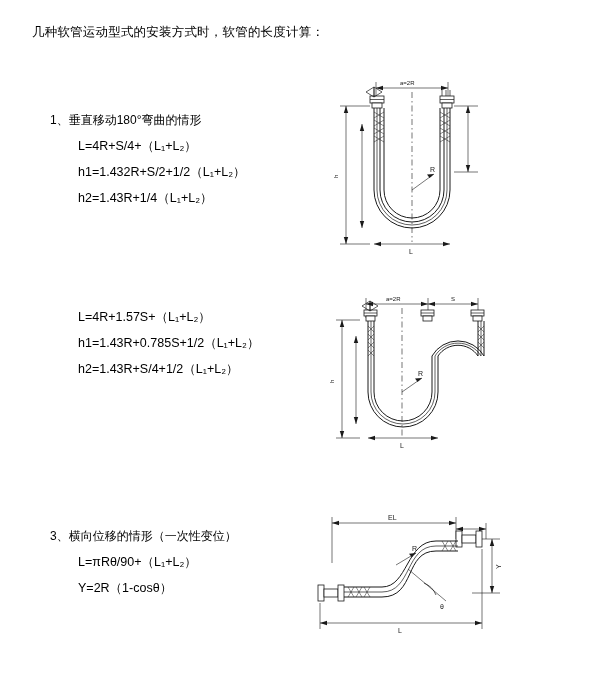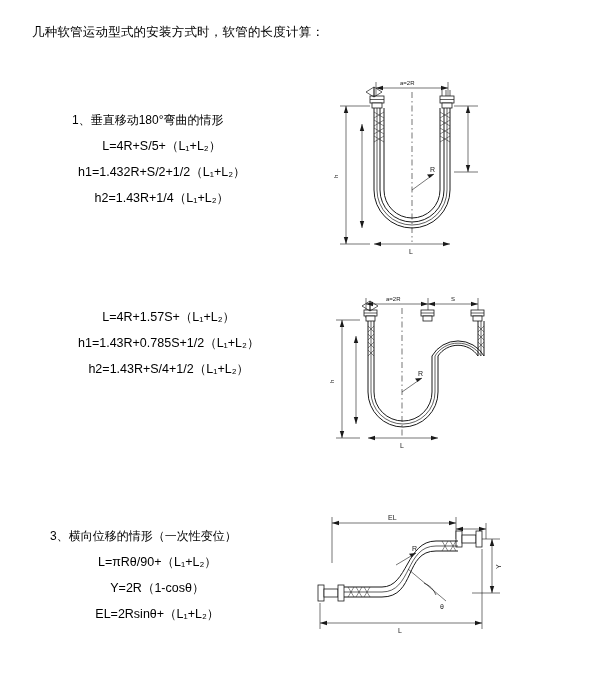--- a/index.html
+++ b/index.html
@@ -12,21 +12,20 @@
     height: 675px;
     position: relative;
     font-family: "Liberation Sans", sans-serif;
     color: #000000;
     overflow: hidden;
   }
   .page {
     position: relative;
     width: 600px;
     height: 580px;
-    text-align: center;
   }
   .heading {
     position: absolute;
     left: 32px;
     top: 24px;
     font-size: 12.5px;
     letter-spacing: 0.2px;
     white-space: nowrap;
   }
   .case {
@@ -66,36 +65,35 @@
 </style>
 </head>
 <body>
 
 <div class="page">
 
   <div class="heading">几种软管运动型式的安装方式时，软管的长度计算：</div>
 
   <div class="case case1">
     <div class="case-title">1、垂直移动180°弯曲的情形</div>
-    <div class="formula">L=4R+S/5+（L₁+L₂）</div>
+    <div class="formula">L=4R+S/4+（L₁+L₂）</div>
     <div class="formula">h1=1.432R+S/2+1/2（L₁+L₂）</div>
     <div class="formula">h2=1.43R+1/4（L₁+L₂）</div>
   </div>
 
   <div class="case case2">
     <div class="formula">L=4R+1.57S+（L₁+L₂）</div>
     <div class="formula">h1=1.43R+0.785S+1/2（L₁+L₂）</div>
     <div class="formula">h2=1.43R+S/4+1/2（L₁+L₂）</div>
   </div>
 
   <div class="case case3">
     <div class="case-title">3、横向位移的情形（一次性变位）</div>
     <div class="formula">L=πRθ/90+（L₁+L₂）</div>
     <div class="formula">Y=2R（1-cosθ）</div>
-    <div class="formula">EL=2Rsinθ+（L₁+L₂）</div>
   </div>
 
   <div class="fig fig1">
     <svg width="200" height="190" viewBox="0 0 200 190">
 
       <line class="dim" x1="58" y1="16" x2="130" y2="16"></line>
       <path class="solidfill" d="M58 16 l7 -2.2 v4.4 z"></path>
       <path class="solidfill" d="M130 16 l-7 -2.2 v4.4 z"></path>
       <line class="dim" x1="58" y1="10" x2="58" y2="34"></line>
       <line class="dim" x1="130" y1="10" x2="130" y2="34"></line>

